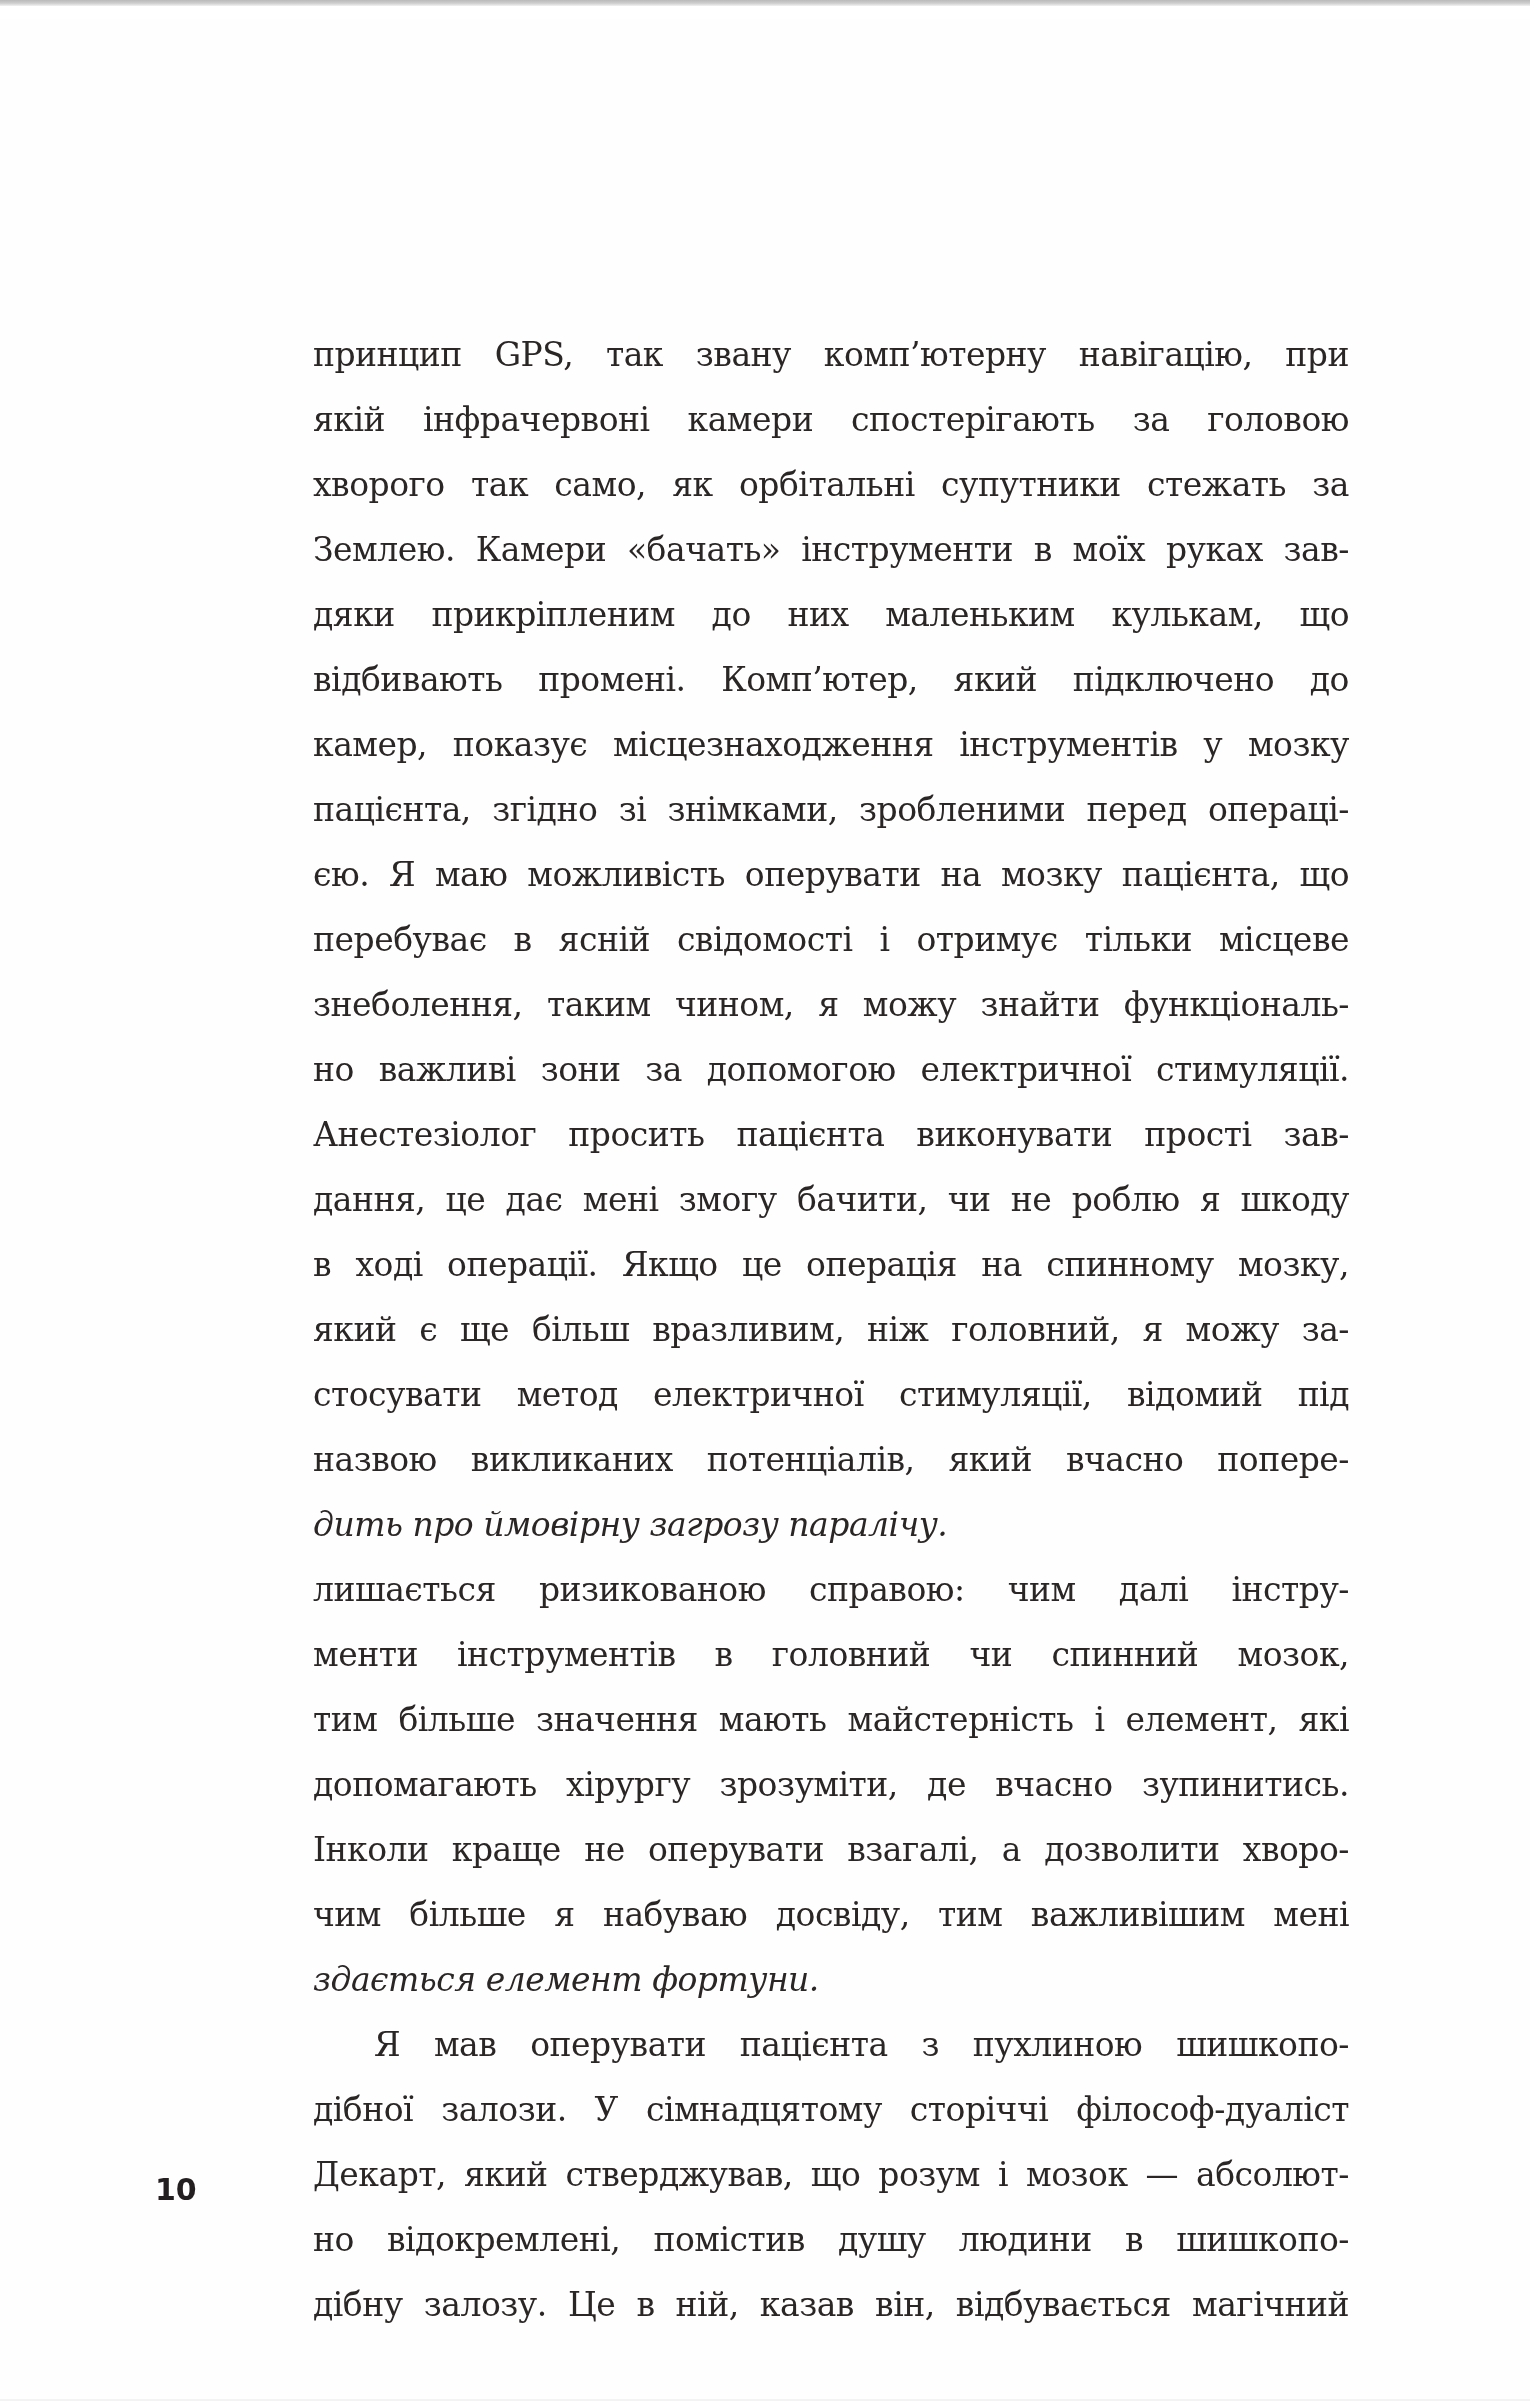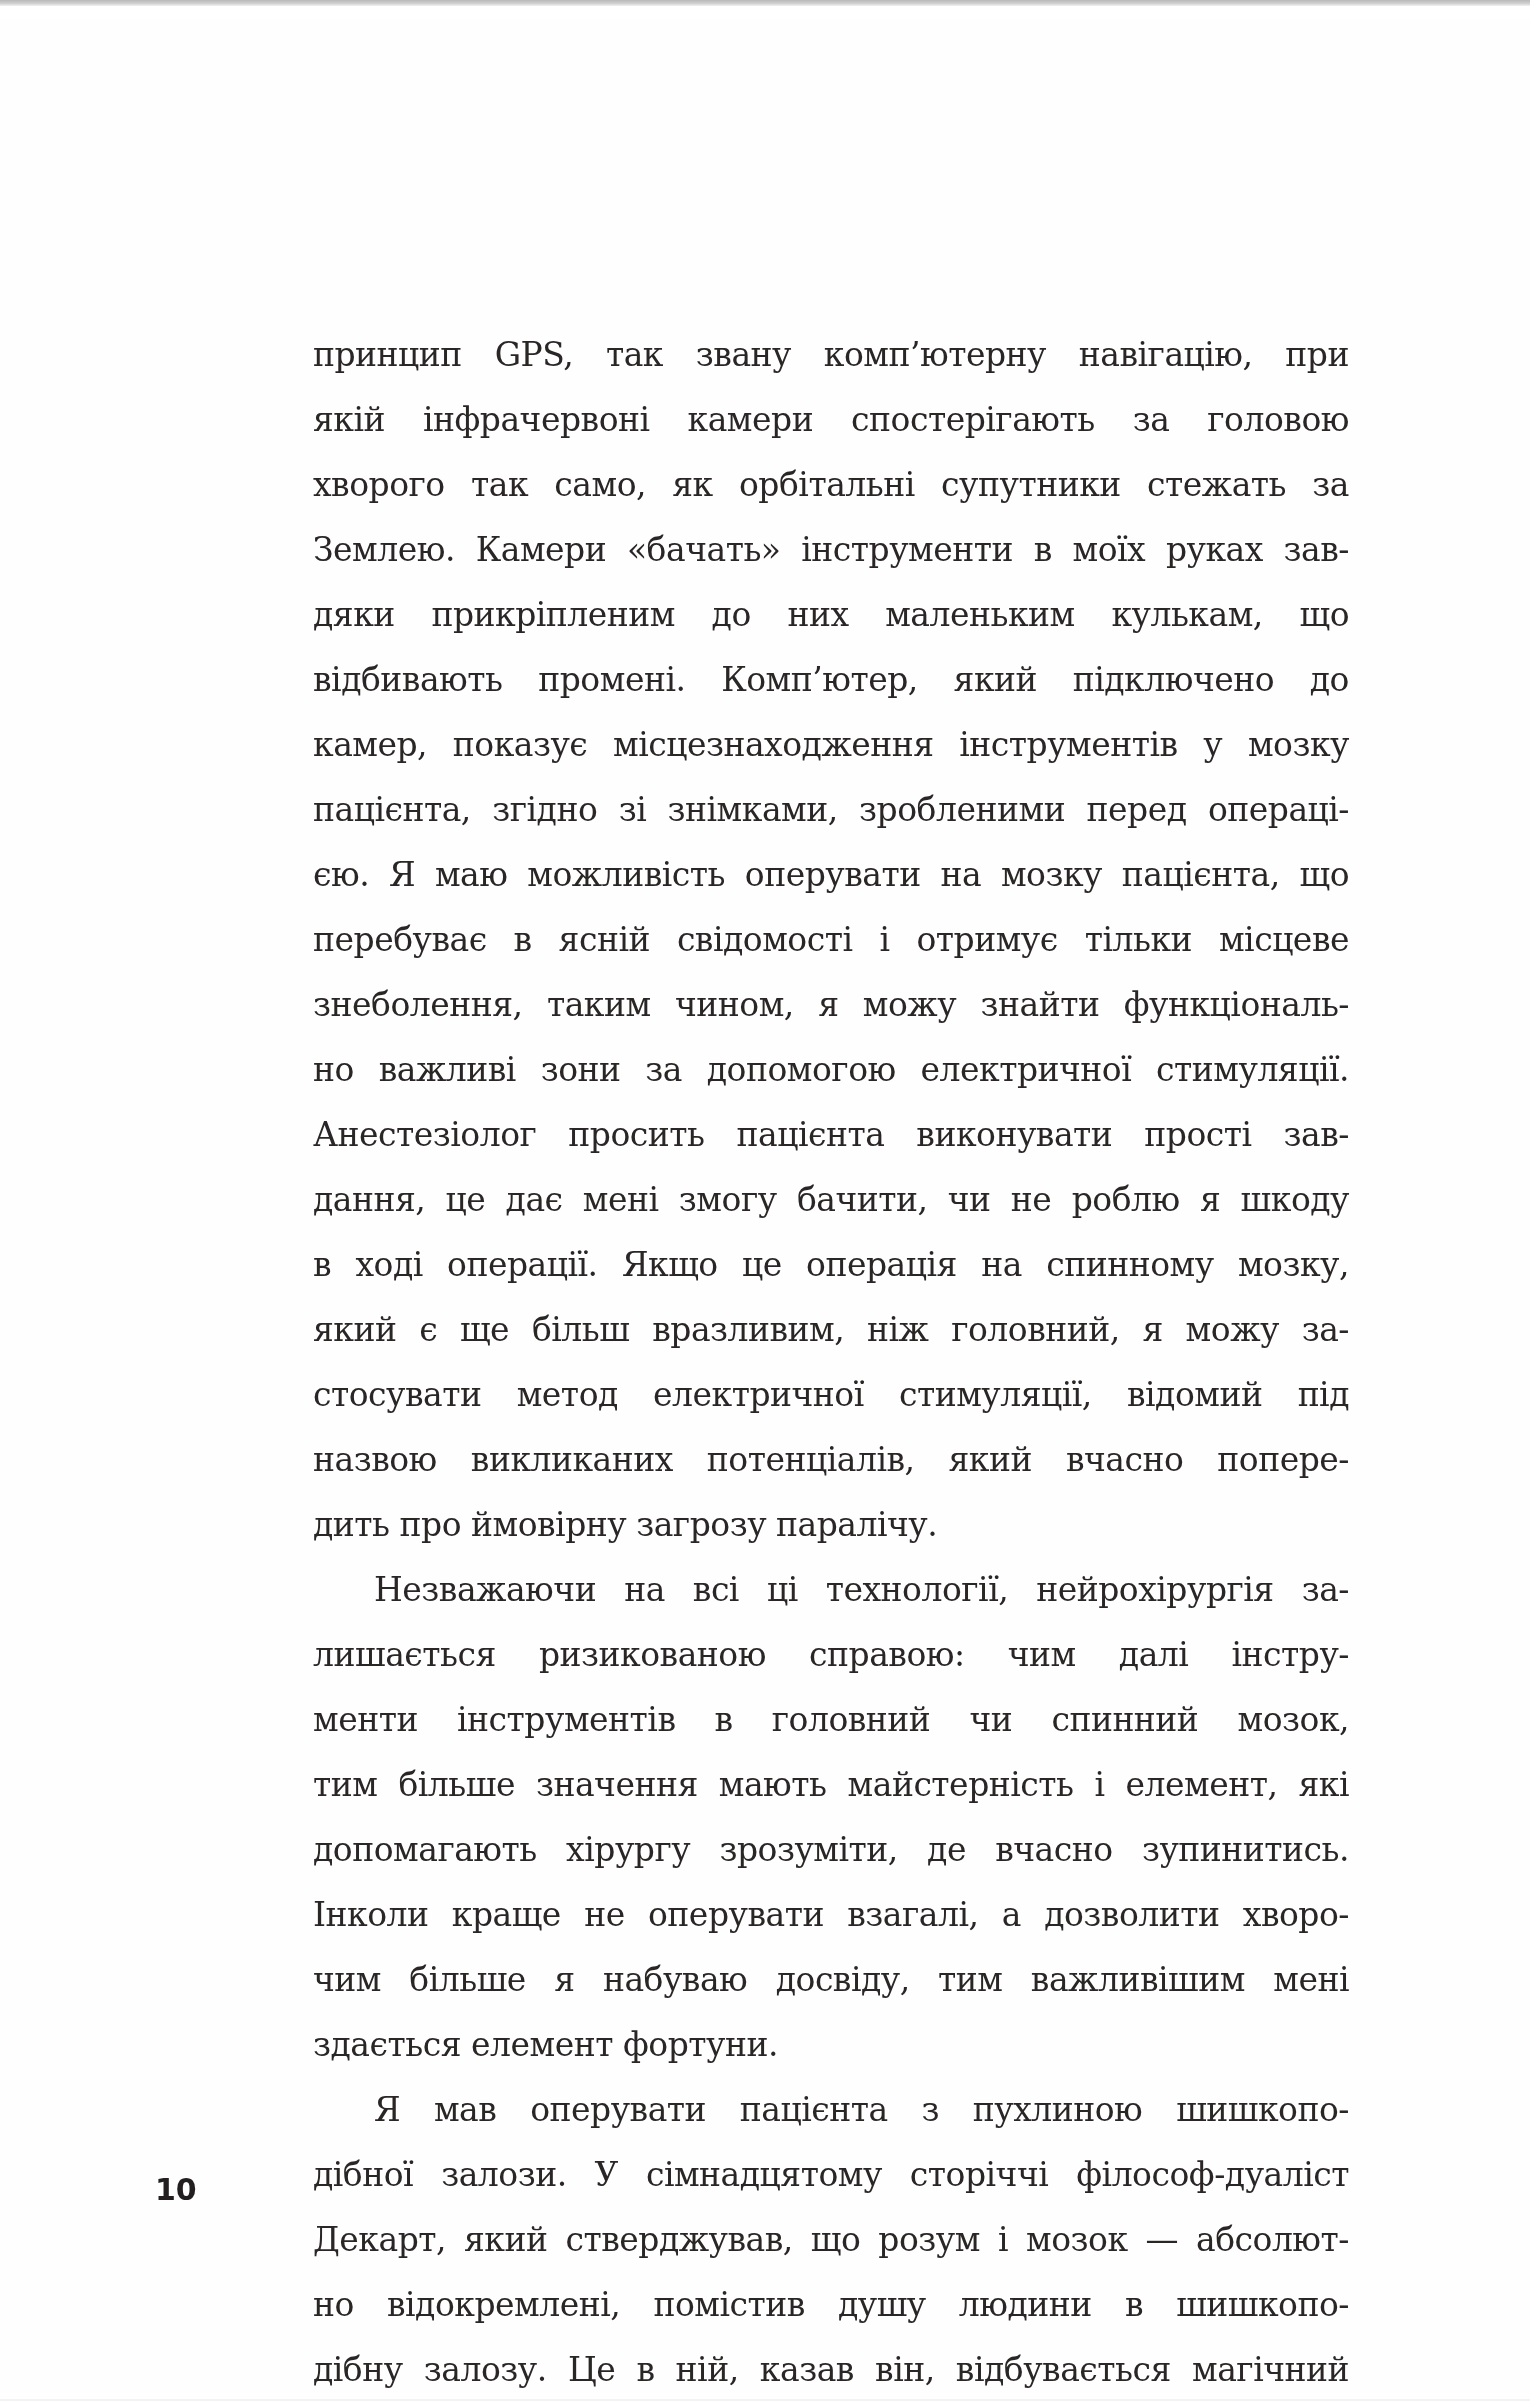--- a/index.html
+++ b/index.html
@@ -42,20 +42,21 @@
       height: 65px;
       line-height: 65px;
       white-space: nowrap;
       text-align: justify;
       text-align-last: justify;
       overflow: visible;
     }
     .line.last {
       text-align: center;
       text-align-last: left;
+      font-style: italic;
     }
     .line.indent {
       padding-left: 61px;
     }
     .page-number {
       position: absolute;
       left: 0;
       width: 1531px;
       top: 2153px;
       text-align: left;
@@ -96,21 +97,20 @@
     <span class="line">знеболення, таким чином, я можу знайти функціональ-</span>
     <span class="line">но важливі зони за допомогою електричної стимуляції.</span>
     <span class="line">Анестезіолог просить пацієнта виконувати прості зав-</span>
     <span class="line">дання, це дає мені змогу бачити, чи не роблю я шкоду</span>
     <span class="line">в ході операції. Якщо це операція на спинному мозку,</span>
     <span class="line">який є ще більш вразливим, ніж головний, я можу за-</span>
     <span class="line">стосувати метод електричної стимуляції, відомий під</span>
     <span class="line">назвою викликаних потенціалів, який вчасно попере-</span>
     <span class="line last">дить про ймовірну загрозу паралічу.</span>
 
-    <span class="line indent">Незважаючи на всі ці технології, нейрохірургія за-</span>
     <span class="line">лишається ризикованою справою: чим далі інстру-</span>
     <span class="line">менти інструментів в головний чи спинний мозок,</span>
     <span class="line">тим більше значення мають майстерність і елемент, які</span>
     <span class="line">допомагають хірургу зрозуміти, де вчасно зупинитись.</span>
     <span class="line">Інколи краще не оперувати взагалі, а дозволити хворо-</span>
     <span class="line">чим більше я набуваю досвіду, тим важливішим мені</span>
     <span class="line last">здається елемент фортуни.</span>
 
     <span class="line indent">Я мав оперувати пацієнта з пухлиною шишкопо-</span>
     <span class="line">дібної залози. У сімнадцятому сторіччі філософ-дуаліст</span>

